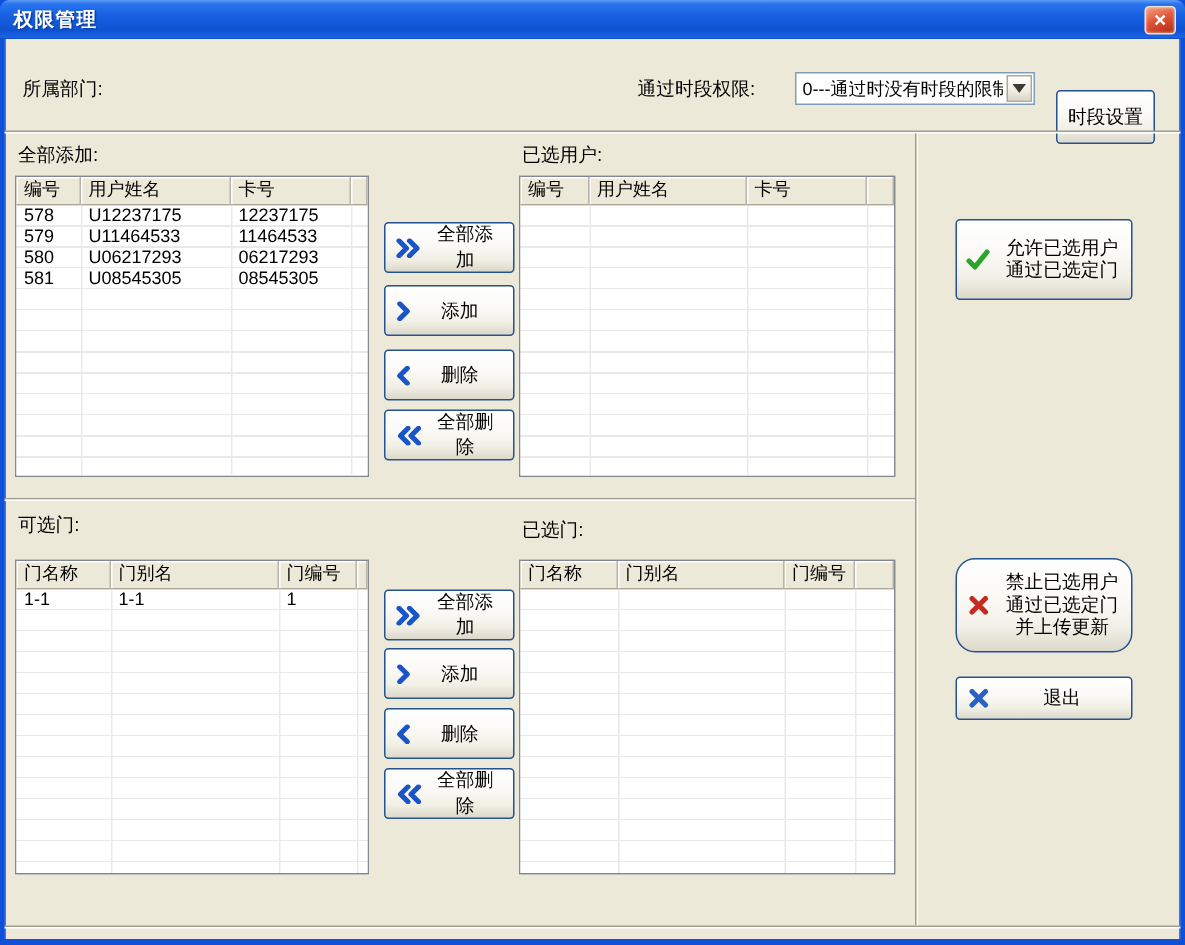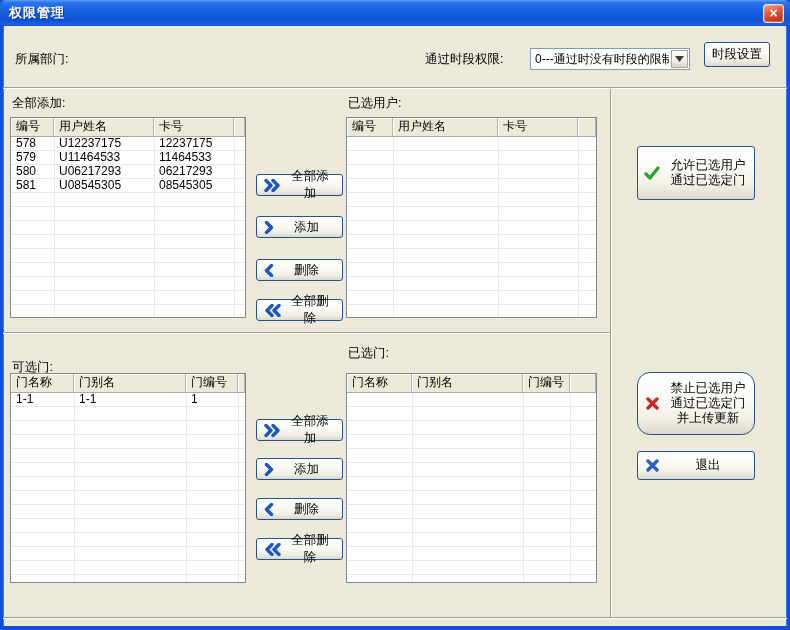--- a/index.html
+++ b/index.html
@@ -77,21 +77,21 @@
   }
   .grid .vl{position:absolute;top:0;bottom:0;width:1px;background:#E9E9E9;}
   .grid .row{position:relative;display:flex;height:14px;line-height:13px;font-size:12px;}
   .grid .row .cell{box-sizing:border-box;padding-left:5px;white-space:nowrap;overflow:hidden;}
   
   .tu  .c0{width:43px}.tu  .c1{width:100px}.tu  .c2{width:80px}
   .tus .c0{width:46px}.tus .c1{width:105px}.tus .c2{width:80px}
   .td  .c0{width:63px}.td  .c1{width:112px}.td  .c2{width:52px}
   .tds .c0{width:65px}.tds .c1{width:111px}.tds .c2{width:47px}
   
-  .tbtn{width:87px;height:22px;left:256px;justify-content:space-between;padding-left:7px;gap:7px;margin-top:26px;}
+  .tbtn{width:87px;height:34px;left:256px;justify-content:space-between;padding-left:7px;gap:7px;}
   .tbtn .ico{display:flex;align-items:center;}
   .tbtn .tlabel{flex:1;text-align:center;padding-right:4px;}
   
   .abtn{left:637px;width:118px;padding:2px 3px;gap:2px;}
   .abtn .ico{flex:0 0 22px;display:flex;align-items:center;justify-content:center;}
   .abtn .alabel{flex:1;text-align:center;font-size:12.5px;line-height:15px;word-break:break-all;}
 </style>
 </head>
 <body>
 
@@ -109,21 +109,21 @@
   <span class="lbl" style="left:425px;top:51px;">通过时段权限:</span>
   <div class="combo" style="left:530px;top:48px;width:160px;">
     <div class="plaintext">0---通过时没有时段的限制</div>
     <div class="arrow">
       <svg width="9" height="6" viewBox="0 0 9 6">
           <polygon points="0,0 9,0 4.5,6" fill="#3B3B33"></polygon>
         </svg>
     </div>
   </div>
 
-  <button class="btn" style="left:704px;top:42px;width:66px;height:25px;">
+  <button class="btn" style="left:704px;top:60px;width:66px;height:36px;">
     <span>时段设置</span>
   </button>
 
   <div class="hline" style="left:3px;top:87px;width:784px;"></div>
   <div class="hline" style="left:3px;top:332px;width:607px;"></div>
   <div class="hline" style="left:3px;top:617px;width:784px;"></div>
   <div class="vline" style="left:610px;top:89px;height:528px;"></div>
 
   <span class="lbl" style="left:12px;top:95px;">全部添加:</span>
   <div class="grid tu" style="left:10px;top:117px;width:236px;height:201px;">
@@ -203,21 +203,21 @@
   <button class="btn tbtn" style="top:273px;">
     <span class="ico">
       <svg width="17" height="13" viewBox="0 0 17 13">
           <polyline points="8,1.5 3,6.5 8,11.5" fill="none" stroke="#1A55C8" stroke-width="3.4" stroke-linecap="round" stroke-linejoin="round"></polyline>
           <polyline points="15,1.5 10,6.5 15,11.5" fill="none" stroke="#1A55C8" stroke-width="3.4" stroke-linecap="round" stroke-linejoin="round"></polyline>
         </svg>
     </span>
     <span class="tlabel">全部删除</span>
   </button>
 
-  <span class="lbl" style="left:12px;top:359px;text-align:center;">可选门:</span>
+  <span class="lbl" style="left:12px;top:342px;text-align:center;">可选门:</span>
   <div class="grid td" style="left:10px;top:373px;width:236px;height:210px;">
     <div class="hdr">
       <div class="cell c0">门名称</div>
       <div class="cell c1">门别名</div>
       <div class="cell c2">门编号</div>
       <div class="cell cf"></div>
     </div>
     <div class="body">
       <div class="vl" style="left:63px;"></div>
       <div class="vl" style="left:175px;"></div>

